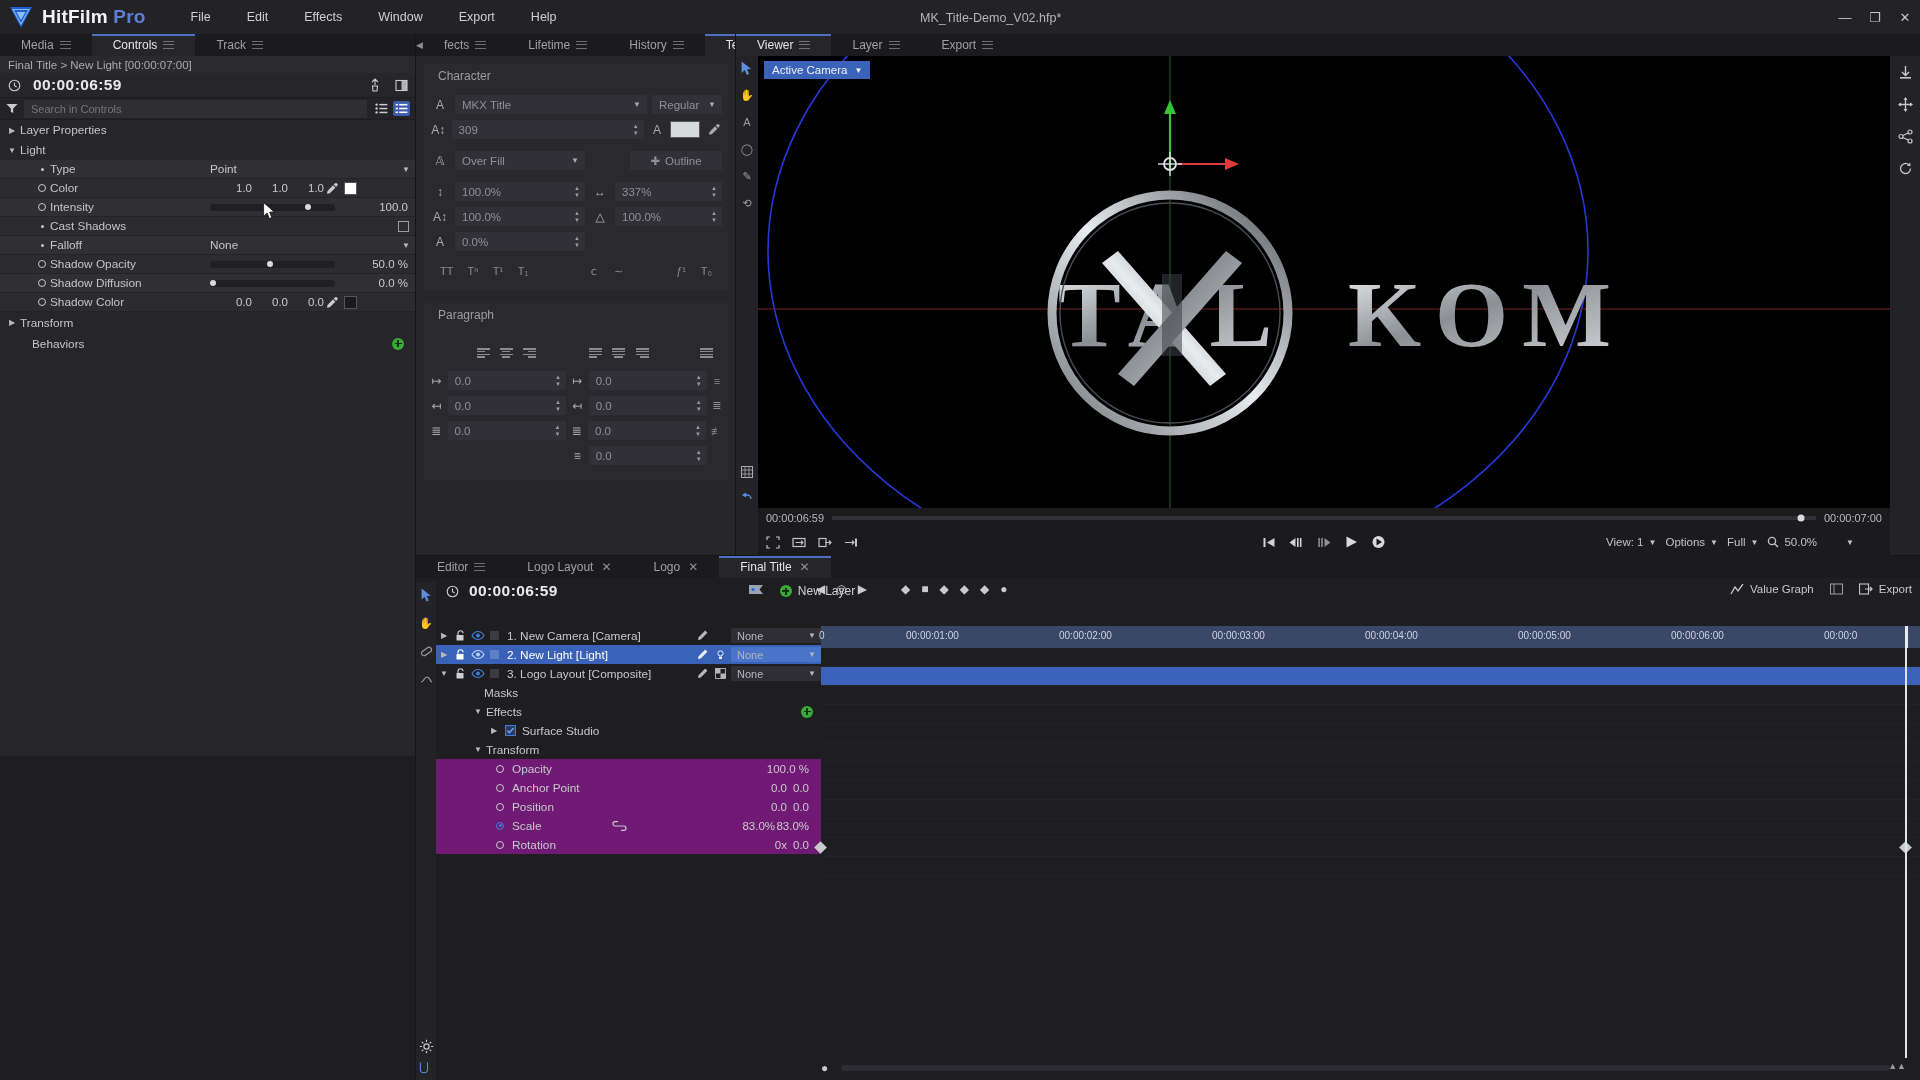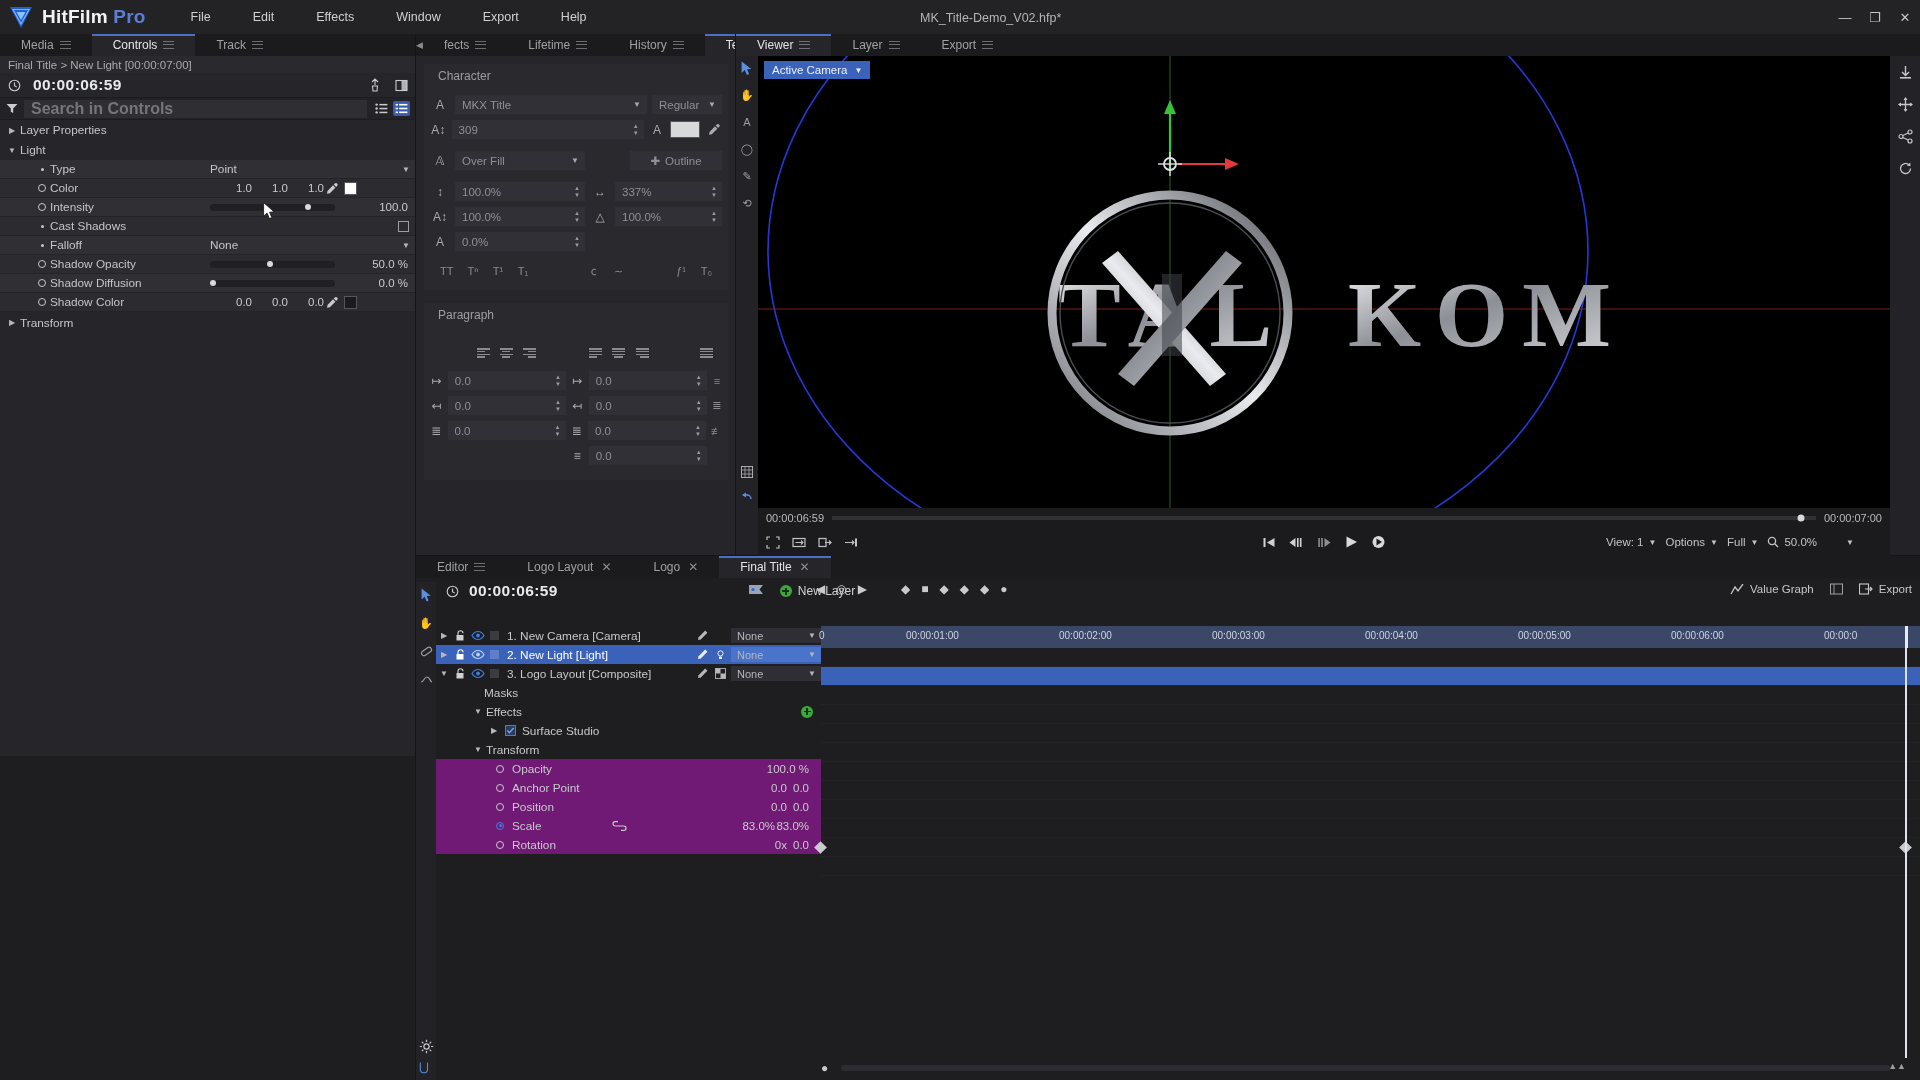--- a/index.html
+++ b/index.html
@@ -12,21 +12,21 @@
     -webkit-font-smoothing:antialiased;
   }
   .app { position:relative; width:1774px; height:1080px; }
 
   
   .titlebar { position:absolute; left:0; top:0; width:1920px; height:34px; background:#232326;
               display:flex; align-items:center; }
   .logo-mark { width:26px; height:26px; margin-left:8px; position:relative; }
   .brand { margin-left:8px; font-size:19px; font-weight:bold; color:#f2f2f4; letter-spacing:.2px; }
   .brand .pro { color:#5b7fd4; font-weight:bold; }
-  .menubar { display:flex; margin-left:34px; gap:20px; }
+  .menubar { display:flex; margin-left:34px; gap:14px; }
   .menu-item { padding:5px 11px; font-size:12.5px; color:#cfd0d2; cursor:default; border-radius:2px; }
   .doc-title { position:absolute; left:0; right:0; text-align:center; font-size:12.5px; color:#b4b5b8;
                pointer-events:none; }
   .winbtns { position:absolute; right:0; top:0; height:34px; display:flex; align-items:center; }
   .winbtn { width:30px; height:34px; display:flex; align-items:center; justify-content:center;
             color:#c5c6c8; font-size:13px; }
 
   
   .panel { position:absolute; background:#26262a; }
   .tabstrip { height:22px; background:#1b1b1e; display:flex; align-items:stretch; position:relative; }
@@ -46,22 +46,22 @@
   #controls { left:0; top:34px; width:416px; height:722px; background:#26262a; }
   .breadcrumb { height:17px; padding:0 8px; display:flex; align-items:center; font-size:11.5px;
                 color:#a9aaad; background:#2a2a2e; }
   .tc-row { height:25px; display:flex; align-items:center; padding:0 8px; background:#26262a;
             border-bottom:1px solid #1d1d20; position:relative; }
   .tc-val { font-size:15.5px; font-weight:bold; color:#e9eaec; margin-left:12px; letter-spacing:.4px; }
   .tc-icons { position:absolute; right:8px; display:flex; gap:14px; align-items:center; }
   .search-row { height:22px; display:flex; align-items:center; background:#232327;
                 border-bottom:1px solid #1d1d20; position:relative; }
   .search-row .funnel { width:24px; display:flex; justify-content:center; color:#cfd0d2; }
-  .search-input { flex:1; background:#2e2e33; height:18px; border:none; color:#8d8e91; font-size:16px;
-                  padding:0 7px; font-family:inherit;font-weight:bold; }
+  .search-input { flex:1; background:#2e2e33; height:18px; border:none; color:#8d8e91; font-size:11px;
+                  padding:0 7px; font-family:inherit; }
   .search-input::placeholder { color:#75767a; }
   .view-toggles { display:flex; gap:3px; padding:0 6px; }
   .vt { width:17px; height:15px; display:flex; align-items:center; justify-content:center; }
   .vt.on { background:#3b5ca8; border-radius:2px; }
 
   .tree-row { height:19px; display:flex; align-items:center; font-size:11.8px; color:#c4c5c8;
               position:relative; }
   .tree-row.group { padding-left:4px; }
   .tree-row.prop { background:#2b2b30; border-bottom:1px solid #242428; }
   .tree-row.prop.alt { background:#2f2f34; }
@@ -419,20 +419,26 @@
       <span style="width:6px"></span>
       <span class="swatch dark"></span>
       <span style="width:6px"></span>
     </div>
 
     <div class="tree-row group" style="height:21px;">
       <span class="caret">▶</span>
       <span>Transform</span>
     </div>
 
+    <div class="tree-row group" style="height:21px;">
+      <span class="caret"></span>
+      <span style="padding-left:12px">Behaviors</span>
+      <span style="flex:1"></span>
+      <span class="add-green" style="margin-right:12px"></span>
+    </div>
 
     <div style="position:absolute;left:263px;top:168px;">
       <svg width="13" height="19" viewBox="0 0 13 19">
           <path d="M0.6 0.6L0.6 14.2 4.1 11.1 6.4 16.6 8.8 15.6 6.6 10.2 11.2 9.9z" fill="#fff" stroke="#111" stroke-width="0.8"></path>
         </svg>
     </div>
   </div>
 
   <div class="panel" id="textpanel">
     <div class="tabstrip">

